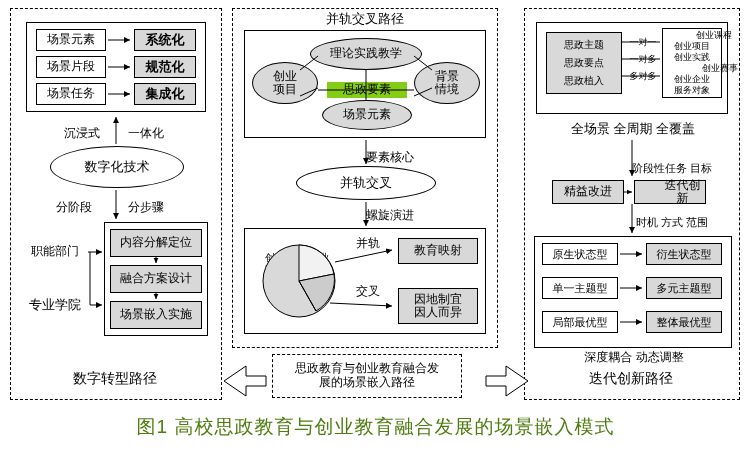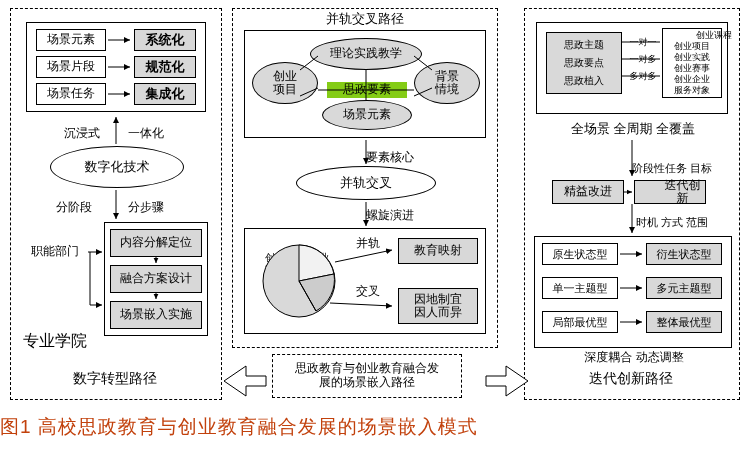--- a/index.html
+++ b/index.html
@@ -7,21 +7,21 @@
   #root{position:relative;width:751px;height:451px;overflow:hidden;background:#fff;}
   .panel{position:absolute;border:1px dashed #000;box-sizing:border-box;}
   .solidbox{position:absolute;border:1px solid #000;box-sizing:border-box;background:#fff;}
   .node{position:absolute;box-sizing:border-box;display:flex;align-items:center;justify-content:center;text-align:center;line-height:1.1;}
   .rect{border:1px solid #000;background:#fff;}
   .rect.gray{background:#d8d8d8;}
   .ell{border:1px solid #000;border-radius:50%;background:#fff;}
   .ell.gray{background:#d9d9d9;}
   .lbl{position:absolute;display:flex;align-items:center;justify-content:center;text-align:center;line-height:1.15;}
   svg.ov{position:absolute;left:0;top:0;width:751px;height:451px;pointer-events:none;}
-  .cap{position:absolute;left:0;top:414px;width:751px;font-size:19px;color:#c2410c;letter-spacing:1px;}
+  .cap{position:absolute;left:0;top:414px;width:751px;text-align:center;font-size:19px;color:#4d7c0f;letter-spacing:1px;}
   .multi{flex-direction:column;}
 </style>
 </head>
 <body>
 
 <div id="root">
 
   <div class="panel" style="left:10px;top:8px;width:212px;height:392px;"></div>
 
   <div class="solidbox" style="left:26px;top:22px;width:180px;height:90px;"></div>
@@ -41,21 +41,21 @@
 
   <div class="lbl" style="left:48px;top:200px;width:52px;height:16px;font-size:12px;">分阶段</div>
   <div class="lbl" style="left:120px;top:200px;width:52px;height:16px;font-size:12px;">分步骤</div>
 
   <div class="solidbox" style="left:104px;top:222px;width:104px;height:114px;"></div>
   <div class="node rect gray" style="left:110px;top:229px;width:92px;height:28px;font-size:12px;">内容分解定位</div>
   <div class="node rect gray" style="left:110px;top:265px;width:92px;height:28px;font-size:12px;">融合方案设计</div>
   <div class="node rect gray" style="left:110px;top:301px;width:92px;height:28px;font-size:12px;">场景嵌入实施</div>
 
   <div class="lbl" style="left:22px;top:243px;width:66px;height:18px;font-size:12px;">职能部门</div>
-  <div class="lbl" style="left:22px;top:296px;width:66px;height:18px;font-size:16px;margin-top:36px;">专业学院</div>
+  <div class="lbl" style="left:22px;top:296px;width:66px;height:18px;font-size:13px;">专业学院</div>
 
   <div class="lbl" style="left:40px;top:368px;width:150px;height:20px;font-size:14px;">数字转型路径</div>
 
   <div class="panel" style="left:232px;top:8px;width:266px;height:340px;"></div>
   <div class="lbl" style="left:300px;top:10px;width:130px;height:18px;font-size:13px;">并轨交叉路径</div>
 
   <div class="solidbox" style="left:244px;top:30px;width:242px;height:108px;"></div>
   <div class="node ell gray" style="left:310px;top:38px;width:112px;height:32px;font-size:12px;">理论实践教学</div>
   <div class="node ell gray multi" style="left:252px;top:62px;width:66px;height:42px;font-size:12px;">
     <span>创业</span>
@@ -110,21 +110,21 @@
   <div class="lbl" style="left:546px;top:74px;width:76px;height:14px;font-size:10px;">思政植入</div>
 
   <div class="lbl" style="left:624px;top:36px;width:38px;height:12px;font-size:9px;">一对一</div>
   <div class="lbl" style="left:624px;top:53px;width:38px;height:12px;font-size:9px;">一对多</div>
   <div class="lbl" style="left:624px;top:70px;width:38px;height:12px;font-size:9px;">多对多</div>
 
   <div class="solidbox" style="left:662px;top:28px;width:60px;height:70px;"></div>
   <div class="lbl" style="left:662px;top:30px;width:60px;height:11px;font-size:9px;margin-left:22px;">创业课程</div>
   <div class="lbl" style="left:662px;top:41px;width:60px;height:11px;font-size:9px;">创业项目</div>
   <div class="lbl" style="left:662px;top:52px;width:60px;height:11px;font-size:9px;">创业实践</div>
-  <div class="lbl" style="left:662px;top:63px;width:60px;height:11px;font-size:9px;">创业赛事</div>
+  <div class="lbl" style="left:662px;top:63px;width:60px;height:11px;font-size:9px;padding-left:28px;">创业赛事</div>
   <div class="lbl" style="left:662px;top:74px;width:60px;height:11px;font-size:9px;">创业企业</div>
   <div class="lbl" style="left:662px;top:85px;width:60px;height:11px;font-size:9px;">服务对象</div>
 
   <div class="lbl" style="left:534px;top:120px;width:198px;height:18px;font-size:13px;">全场景  全周期  全覆盖</div>
   <div class="lbl" style="left:608px;top:160px;width:128px;height:16px;font-size:11px;">阶段性任务  目标</div>
 
   <div class="node rect gray" style="left:552px;top:180px;width:72px;height:24px;font-size:12px;">精益改进</div>
   <div class="node rect gray" style="left:634px;top:180px;width:72px;height:24px;font-size:12px;padding-left:25px;">迭代创新</div>
 
   <div class="lbl" style="left:608px;top:214px;width:128px;height:16px;font-size:11px;">时机  方式  范围</div>

